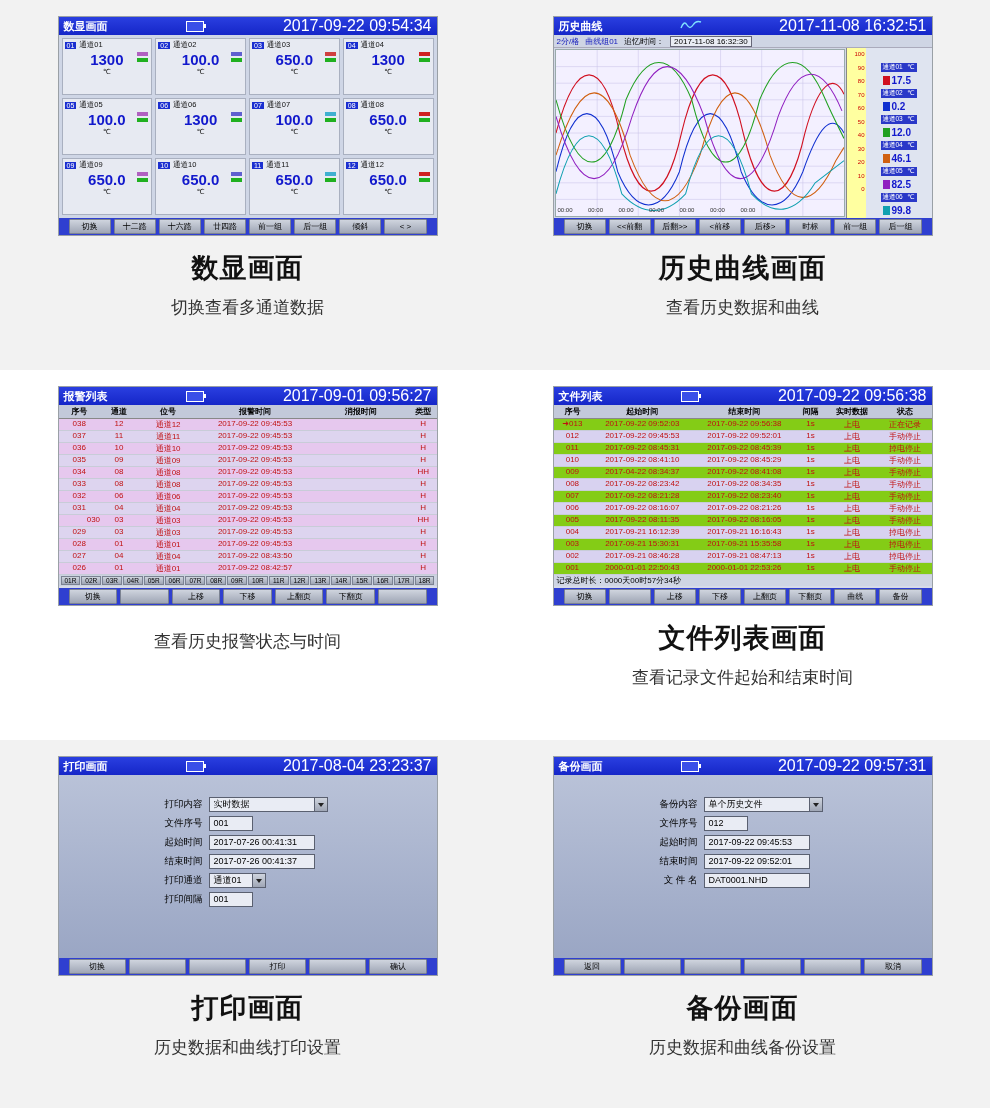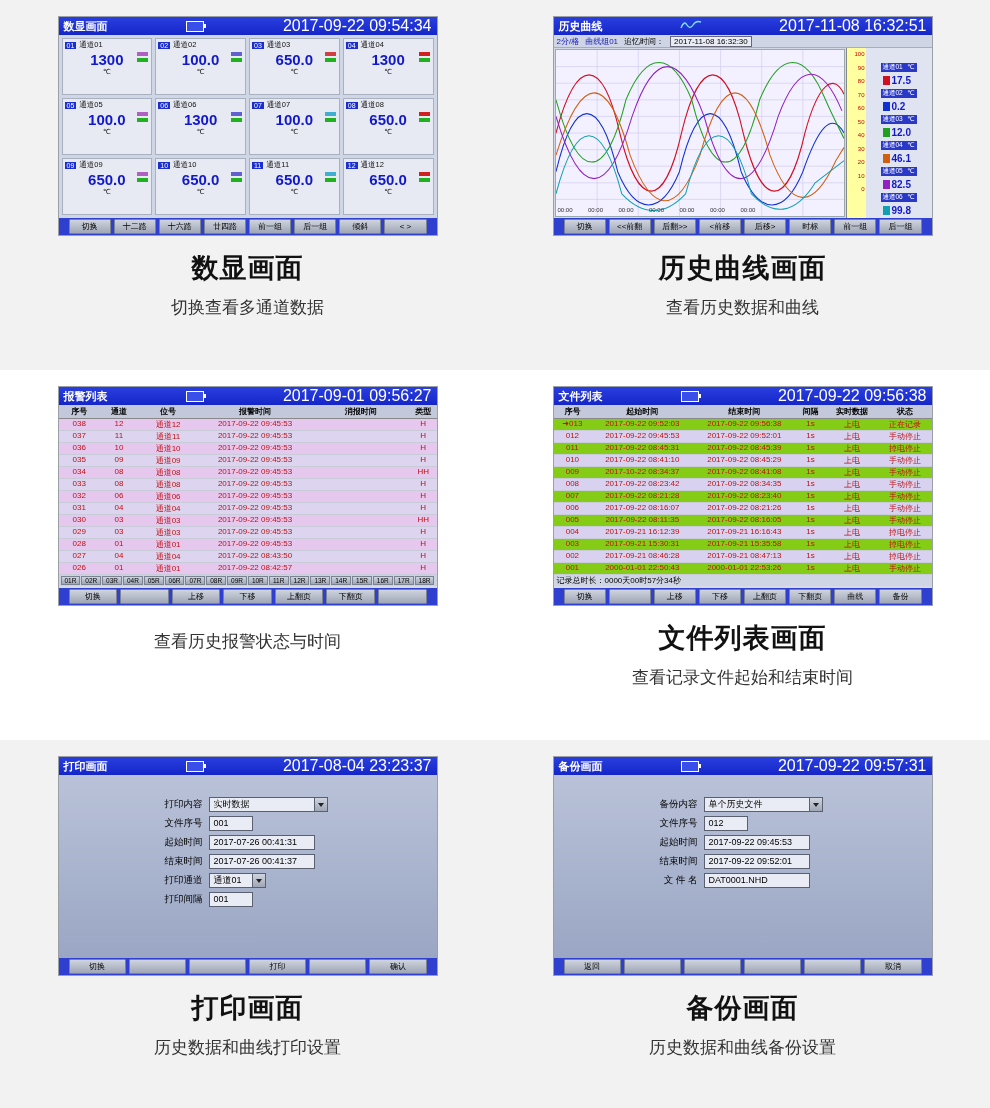--- a/index.html
+++ b/index.html
@@ -507,21 +507,21 @@
             </div>
             <div class="tb-row alarm-row alt2">
               <div style="width: 11%;">031</div>
               <div style="width: 10%;">04</div>
               <div style="width: 16%;">通道04</div>
               <div style="width: 30%;">2017-09-22 09:45:53</div>
               <div style="width: 26%;"></div>
               <div style="width: 7%;">H</div>
             </div>
             <div class="tb-row alarm-row">
-              <div style="width: 11%;">030</div>
+              <div style="width: 11%; text-align: right;">030</div>
               <div style="width: 10%;">03</div>
               <div style="width: 16%;">通道03</div>
               <div style="width: 30%;">2017-09-22 09:45:53</div>
               <div style="width: 26%;"></div>
               <div style="width: 7%;">HH</div>
             </div>
             <div class="tb-row alarm-row alt2">
               <div style="width: 11%;">029</div>
               <div style="width: 10%;">03</div>
               <div style="width: 16%;">通道03</div>
@@ -634,21 +634,21 @@
             <div class="tb-row file-row alt2">
               <div style="width: 10%;">010</div>
               <div style="width: 27%;">2017-09-22 08:41:10</div>
               <div style="width: 27%;">2017-09-22 08:45:29</div>
               <div style="width: 8%;">1s</div>
               <div style="width: 14%;">上电</div>
               <div style="width: 14%;">手动停止</div>
             </div>
             <div class="tb-row file-row">
               <div style="width: 10%;">009</div>
-              <div style="width: 27%;">2017-10-22 08:34:37</div>
+              <div style="width: 27%;">2017-04-22 08:34:37</div>
               <div style="width: 27%;">2017-09-22 08:41:08</div>
               <div style="width: 8%;">1s</div>
               <div style="width: 14%;">上电</div>
               <div style="width: 14%;">手动停止</div>
             </div>
             <div class="tb-row file-row alt2">
               <div style="width: 10%;">008</div>
               <div style="width: 27%;">2017-09-22 08:23:42</div>
               <div style="width: 27%;">2017-09-22 08:34:35</div>
               <div style="width: 8%;">1s</div>

